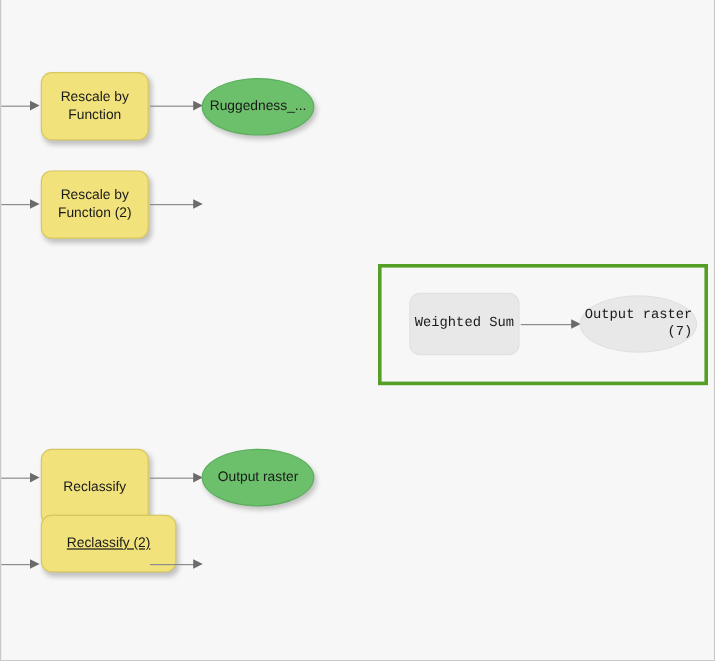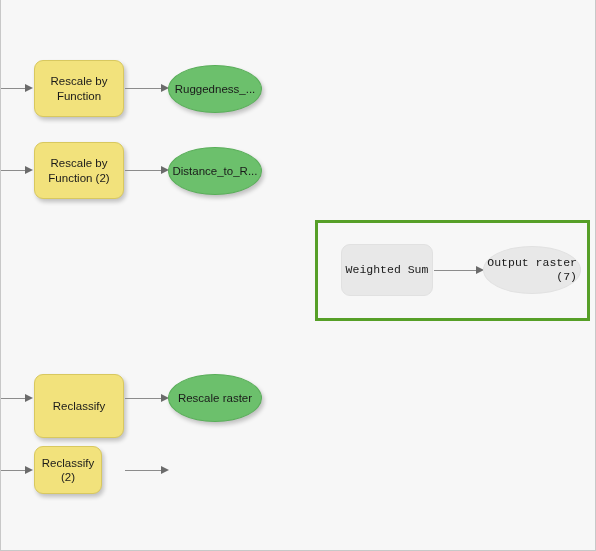--- a/index.html
+++ b/index.html
@@ -119,23 +119,20 @@
   <div class="arrowhead" style="left:24px; top:166px;"></div>
 
   <div class="node tool" style="left:33px; top:142px; width:90px; height:57px;">
     <span class="label">Rescale by
 Function (2)</span>
   </div>
 
   <div class="connector" style="left:124px; top:170px; width:38px;"></div>
   <div class="arrowhead" style="left:160px; top:166px;"></div>
 
-  <div class="node variable" style="left:167px; top:147px; width:94px; height:48px;">
-    <span class="label">Distance_to_R...</span>
-  </div>
 
   <div class="selection-group" style="left:314px; top:220px; width:275px; height:101px;font-family:Liberation Mono, monospace;">
 
     <div class="node tool empty" style="left:23px; top:21px; width:92px; height:52px;">
       <span class="label">Weighted Sum</span>
     </div>
 
     <div class="connector" style="left:116px; top:47px; width:44px;"></div>
     <div class="arrowhead" style="left:158px; top:43px;"></div>
 
@@ -148,27 +145,27 @@
   <div class="arrowhead" style="left:24px; top:394px;"></div>
 
   <div class="node tool" style="left:33px; top:374px; width:90px; height:64px;">
     <span class="label">Reclassify</span>
   </div>
 
   <div class="connector" style="left:124px; top:398px; width:38px;"></div>
   <div class="arrowhead" style="left:160px; top:394px;"></div>
 
   <div class="node variable" style="left:167px; top:374px; width:94px; height:48px;">
-    <span class="label">Rescale raster</span>
+    <span class="label">Output raster</span>
   </div>
 
   <div class="connector" style="left:0px; top:470px; width:26px;"></div>
   <div class="arrowhead" style="left:24px; top:466px;"></div>
 
-  <div class="node tool" style="left:33px; top:446px; width:68px; height:48px;">
+  <div class="node tool" style="left:33px; top:429px; width:113px; height:48px;text-decoration:underline;">
     <span class="label">Reclassify (2)</span>
   </div>
 
   <div class="connector" style="left:124px; top:470px; width:38px;"></div>
   <div class="arrowhead" style="left:160px; top:466px;"></div>
 
 
 </div>
 
 </body></html>

